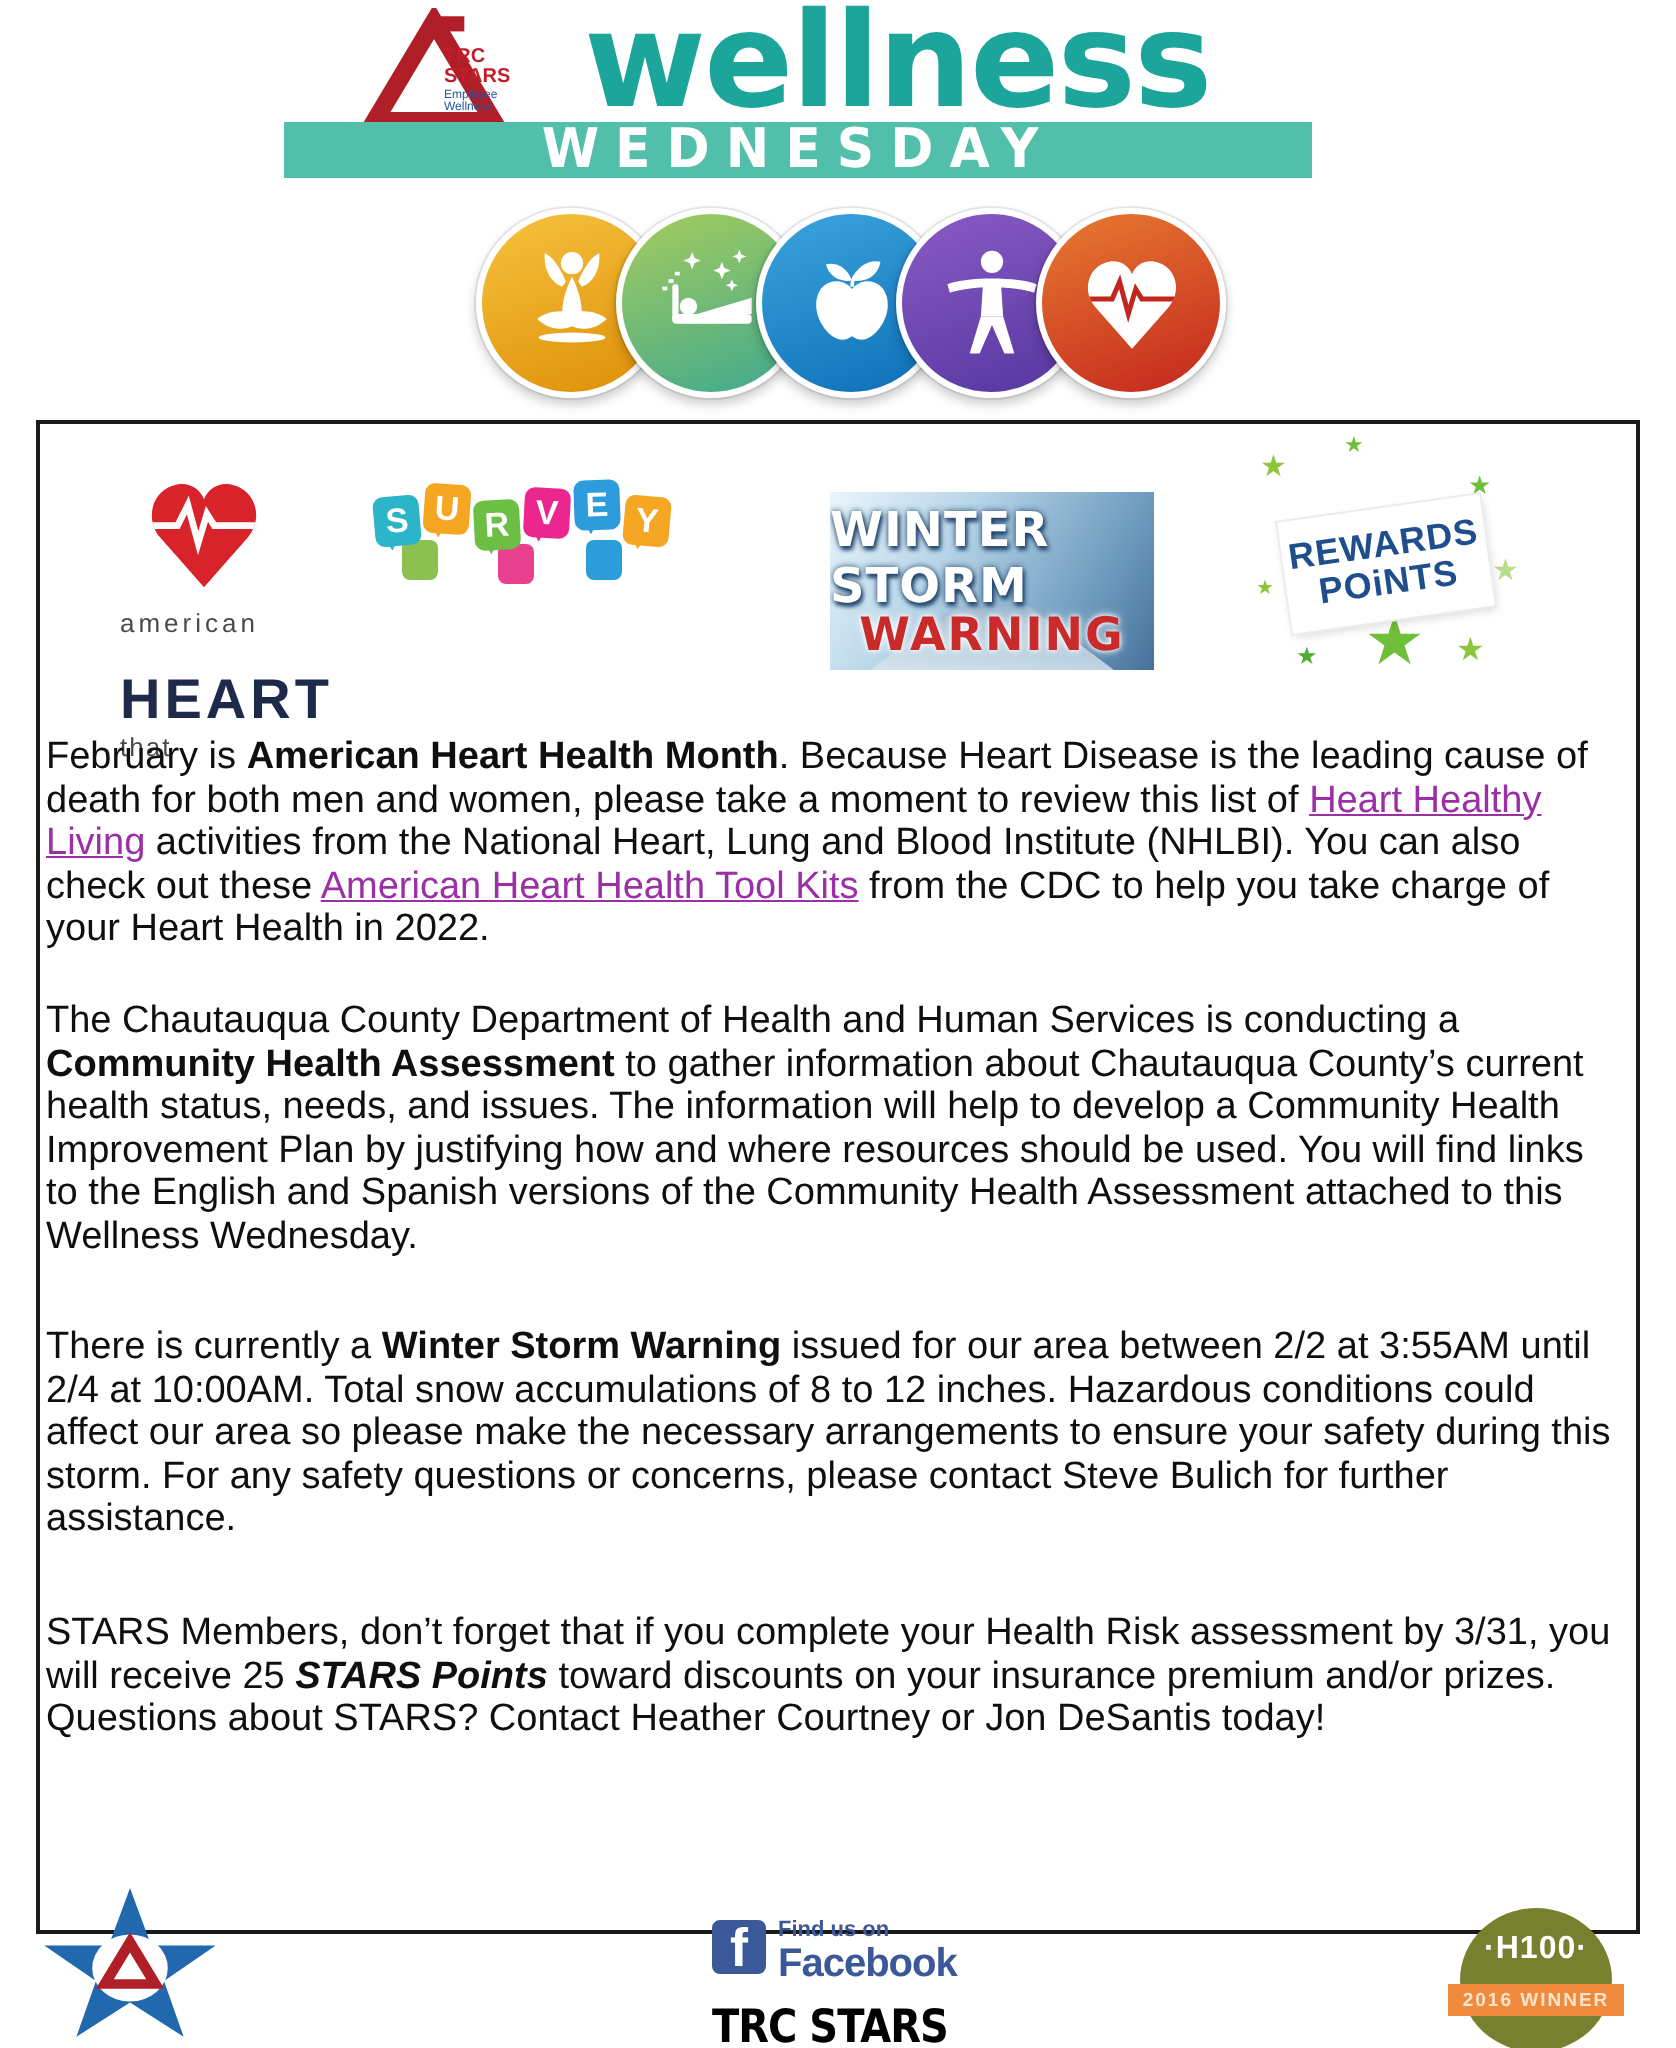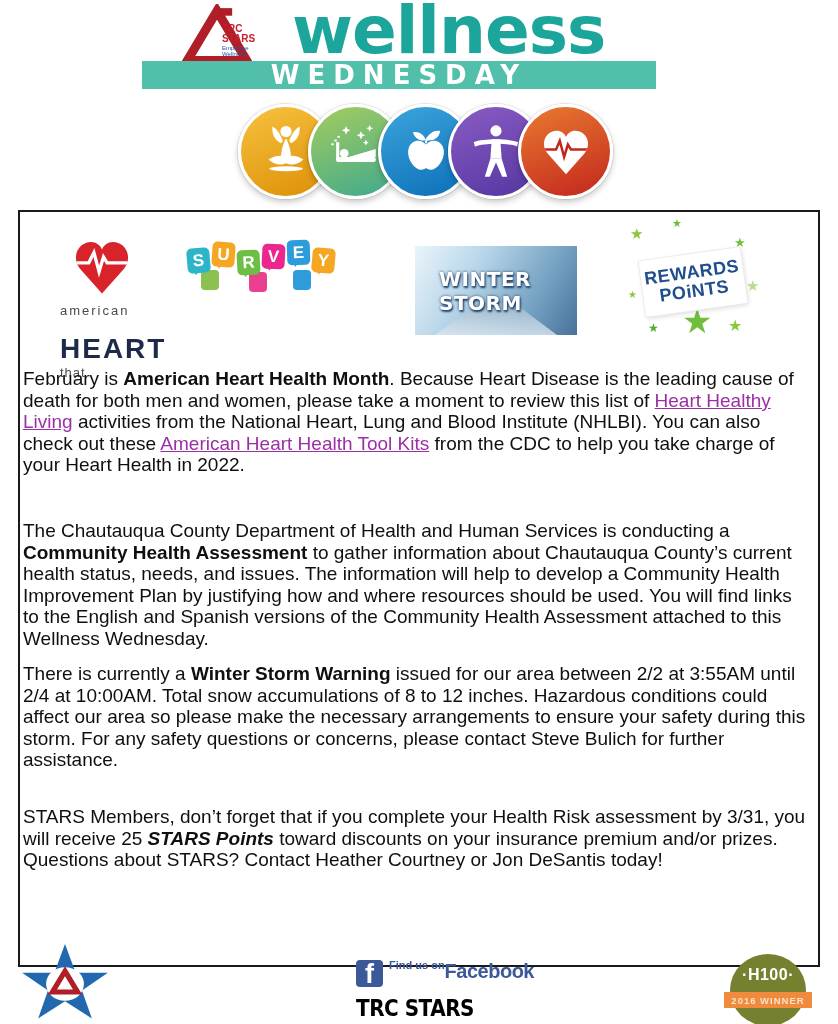--- a/index.html
+++ b/index.html
@@ -64,23 +64,23 @@
   .survey-caption{margin-top:12px;text-align:center;color:#3DAE49;font-weight:800;
                   font-size:17px;line-height:17.5px;letter-spacing:-0.3px;}
 
   
   .winter{position:absolute;left:395px;top:34px;width:162px;height:89px;overflow:hidden;
           background:linear-gradient(120deg,#eaf5fb 0%,#b7d5e8 35%,#6f9cbe 75%,#48719a 100%);
           display:flex;flex-direction:column;align-items:center;justify-content:center;}
   .winter::before{content:"";position:absolute;bottom:0;left:20px;width:122px;height:32px;
           background:linear-gradient(#9fb8cc,#dce8f1);clip-path:polygon(35% 0,65% 0,100% 100%,0 100%);
           opacity:.8;}
-  .ws-line1{position:relative;z-index:1;font-size:20px;font-weight:900;color:#fff;
+  .ws-line1{position:relative;z-index:1;font-size:24px;font-weight:900;color:#fff;
           letter-spacing:.5px;font-family:"DejaVu Sans",sans-serif;
-          text-shadow:0 0 3px #24476e,1px 2px 2px #24476e;padding-left:24px;}
+          text-shadow:0 0 3px #24476e,1px 2px 2px #24476e;}
   .ws-line2{position:relative;z-index:1;font-size:23px;font-weight:900;color:#C92B2B;
           letter-spacing:1px;margin-top:-2px;font-family:"DejaVu Sans",sans-serif;
           text-shadow:0 0 2px #fff,0 0 5px #fff;}
 
   
   .rewards{position:absolute;left:608px;top:18px;width:134px;height:118px;}
   .rp-card{position:absolute;left:14px;top:24px;width:102px;height:56px;background:#fff;
            box-shadow:0 0 0 1px #ececec,1px 2px 5px rgba(0,0,0,.15);transform:rotate(-8deg);
            display:flex;flex-direction:column;align-items:center;justify-content:center;line-height:19px;}
   .rp-text{color:#1F4E8C;font-size:18px;font-weight:600;letter-spacing:.5px;}
@@ -90,32 +90,32 @@
   .s2{left:44px;top:-12px;font-size:11px;color:#6FBF3A;}
   .s3{left:106px;top:6px;font-size:13px;color:#6FBF3A;}
   .s4{left:118px;top:48px;font-size:15px;color:#B9DD8C;}
   .s5{left:54px;top:74px;font-size:34px;color:#6FBF3A;}
   .s6{left:20px;top:92px;font-size:12px;color:#4FAE32;}
   .s7{left:100px;top:88px;font-size:16px;color:#8CC63F;}
   .s8{left:0px;top:60px;font-size:10px;color:#8CC63F;}
 
   
   .para{position:absolute;left:3px;width:783px;font-size:19px;line-height:21.6px;color:#0f0f0f;}
-  .p1{top:156px}.p2{top:308px}.p3{top:451px}.p4{top:594px}
+  .p1{top:156px}.p2{top:288px}.p3{top:451px}.p4{top:594px}
   .seg-b{font-weight:bold;}
   .seg-i{font-style:italic;}
   .seg-link{color:#9B2FA5;text-decoration:underline;cursor:pointer;}
 
   
   .footer-star{position:absolute;left:20px;top:944px;width:90px;height:80px;}
   .footer-fb{position:absolute;left:356px;top:960px;display:flex;flex-direction:column;align-items:flex-start;}
   .fb-lockup{display:flex;align-items:flex-start;gap:6px;}
   .fb-icon{width:27px;height:27px;background:#3B5998;border-radius:4px;color:#fff;font-weight:bold;
            font-size:27px;line-height:25px;display:flex;align-items:flex-end;justify-content:center;overflow:hidden;}
-  .fb-text{display:flex;flex-direction:row;line-height:1;}
+  .fb-text{display:flex;flex-direction:column;line-height:1;}
   .fb-small{font-size:11px;color:#3B5998;font-weight:bold;}
   .fb-big{font-size:20px;color:#3B5998;font-weight:bold;margin-top:1px;letter-spacing:-.5px;}
   .trc-stars-label{margin-top:9px;font-size:20px;font-weight:900;color:#000;letter-spacing:-.5px;
                    transform:scale(1,1.15);transform-origin:left;font-family:"DejaVu Sans",sans-serif;}
   .h100{position:absolute;left:722px;top:950px;width:92px;height:74px;}
   .h100-oval{position:absolute;left:8px;top:4px;width:76px;height:72px;background:#77802F;border-radius:50%;}
   .h100-label{position:absolute;left:0;right:0;top:16px;text-align:center;color:#fff;
               font-size:16px;font-weight:bold;letter-spacing:.5px;}
   .h100-banner{position:absolute;left:2px;top:42px;width:88px;height:16px;background:#F08A3C;
                display:flex;align-items:center;justify-content:center;}
@@ -223,20 +223,21 @@
         <span class="bub b2">U</span>
         <span class="bub b3">R</span>
         <span class="bub b4">V</span>
         <span class="bub b5">E</span>
         <span class="bub b6">Y</span>
       </div>
     </div>
 
     <div class="winter">
       <div class="ws-line1">WINTER STORM</div>
+      <div class="ws-line2">WARNING</div>
     </div>
 
     <div class="rewards">
       <span class="rp-star s1"></span>
       <span class="rp-star s2"></span>
       <span class="rp-star s3"></span>
       <span class="rp-star s4"></span>
       <span class="rp-star s5"></span>
       <span class="rp-star s6"></span>
       <span class="rp-star s7"></span>

